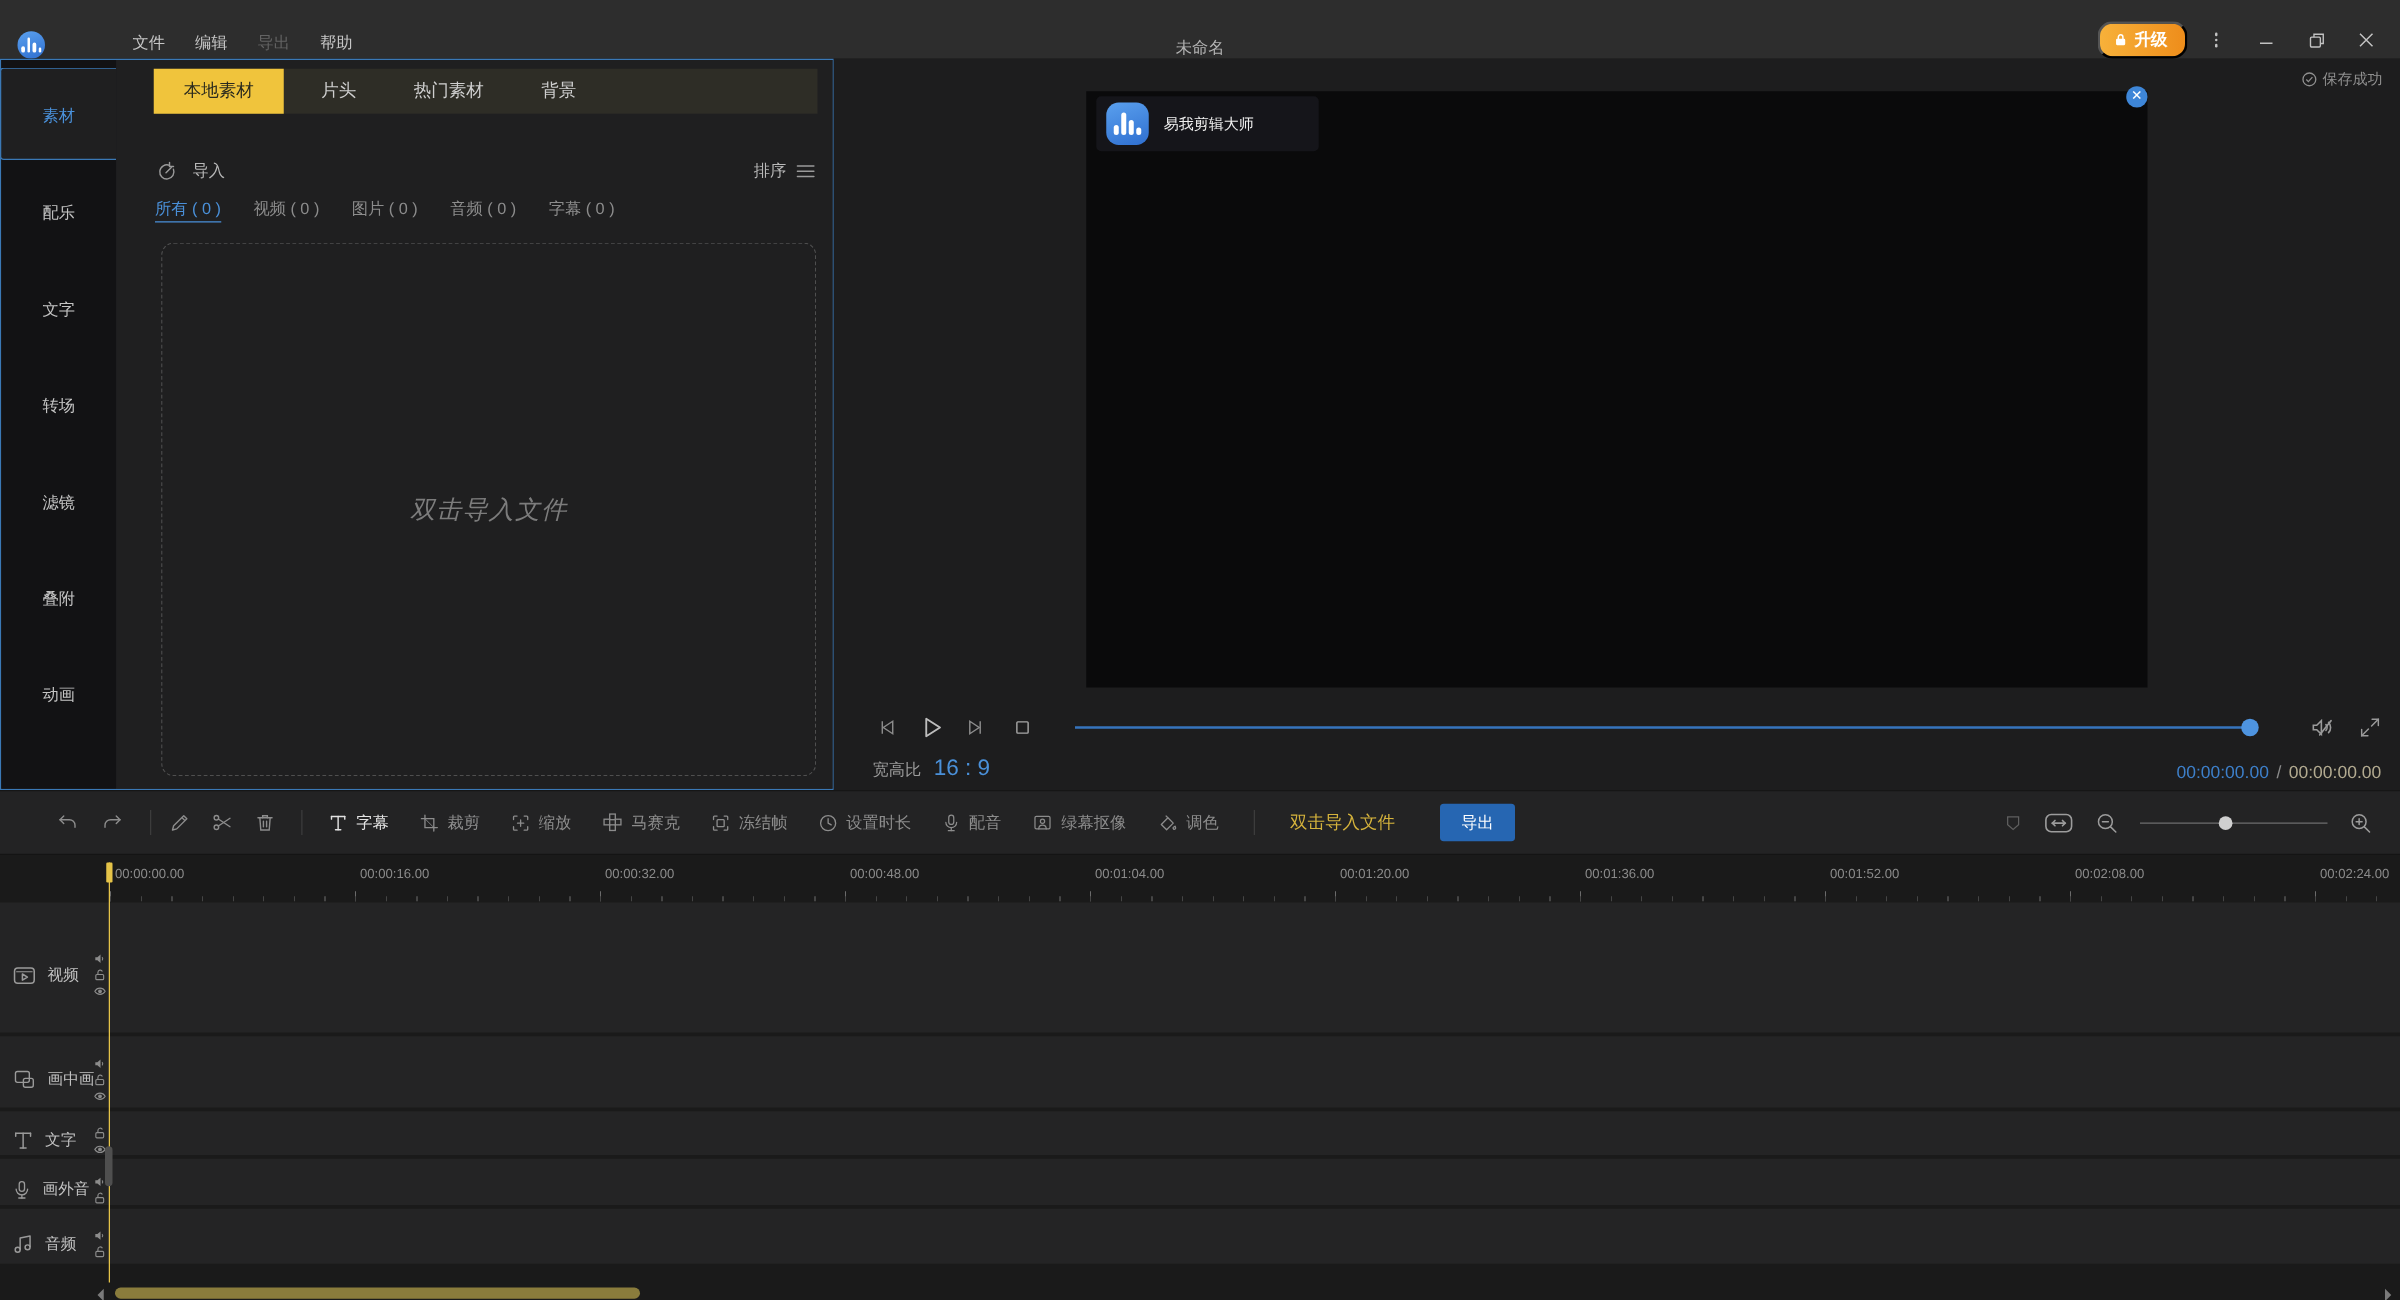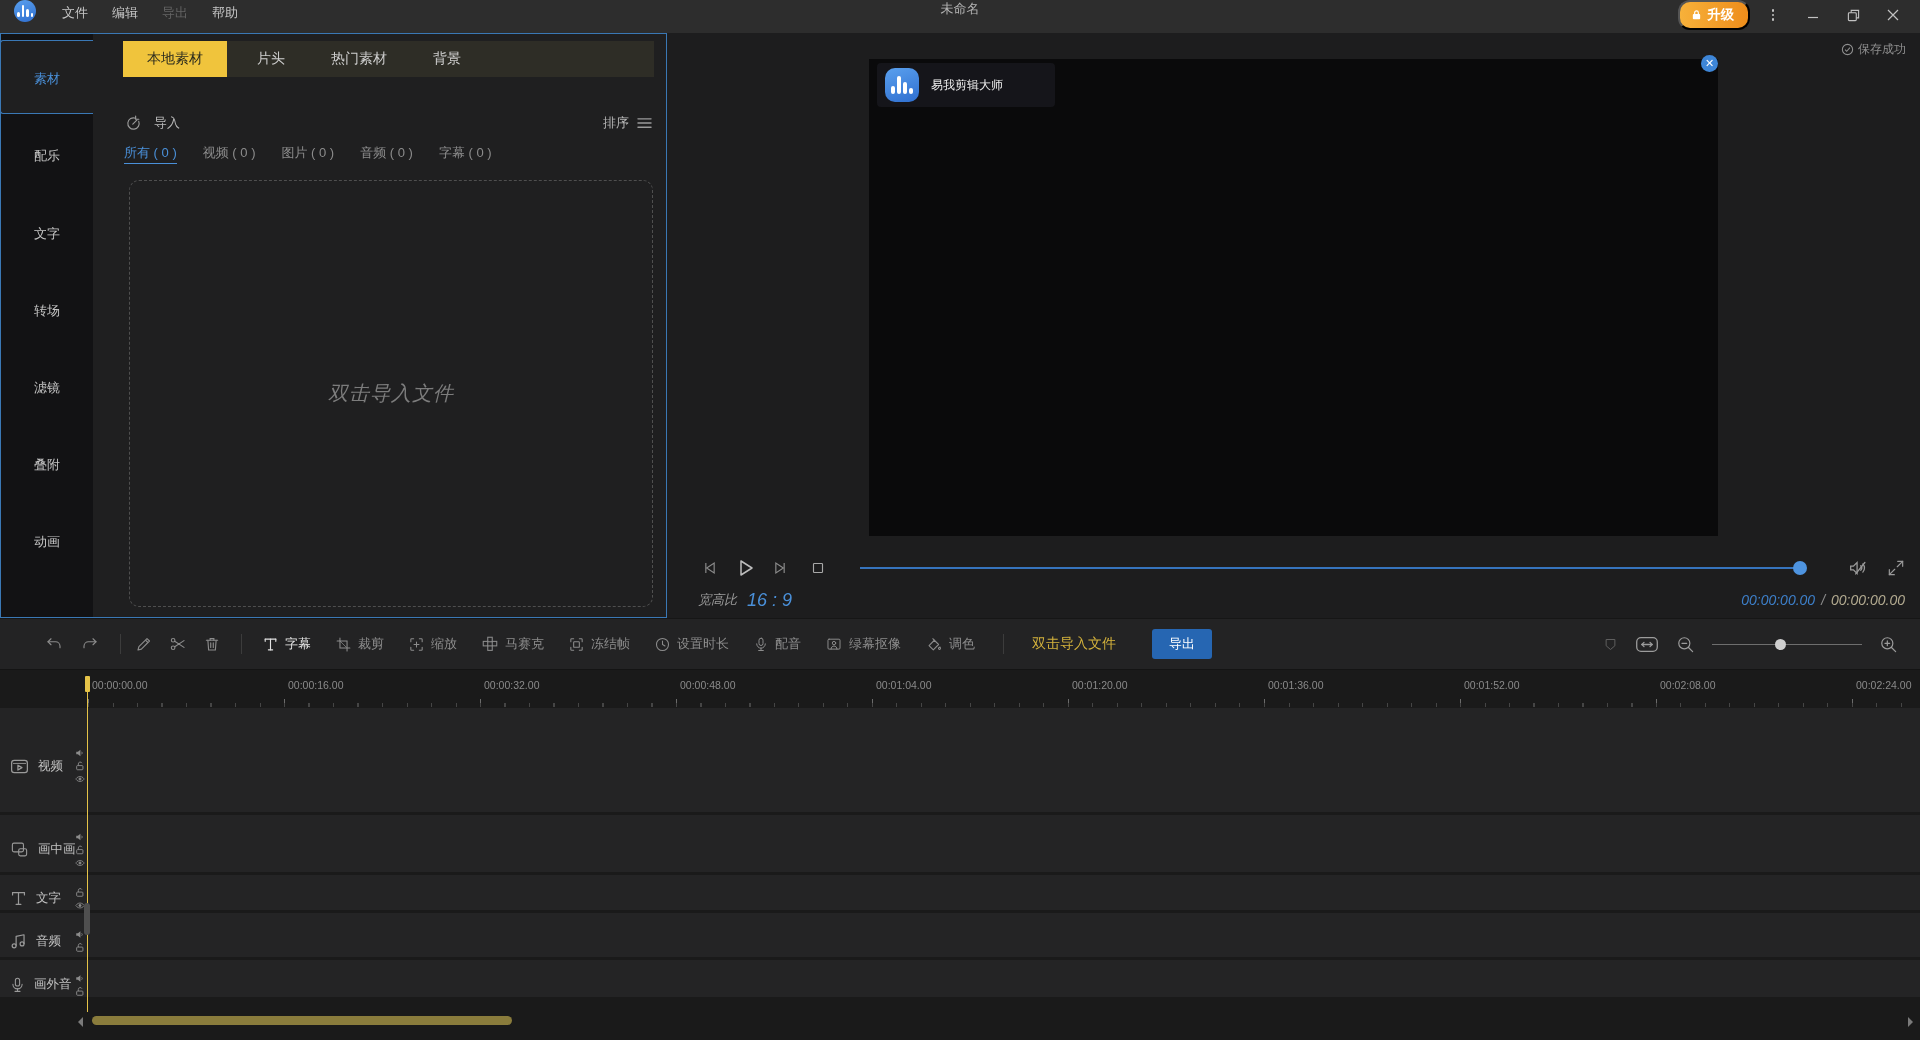--- a/index.html
+++ b/index.html
@@ -2,21 +2,21 @@
 <html><head>
 <meta charset="utf-8">
 <style>
   * { margin:0; padding:0; box-sizing:border-box; }
   html,body { width:1920px; height:1040px; background:#111; overflow:hidden; }
   body { font-family:"Liberation Sans","DejaVu Sans",sans-serif; color:#c8c8c8; font-size:13px; }
   svg { display:block; }
   .app { position:relative; width:1920px; height:1040px; background:#1a1a1a; }
 
   
-  .titlebar { position:relative; height:33px; background:#2d2d2d; display:flex; align-items:flex-start; padding:0 10px 0 14px; }
+  .titlebar { position:relative; height:47px; background:#2d2d2d; display:flex; align-items:flex-end; padding:0 10px 0 14px;gap:44px; }
   .applogo { border-radius:50%; background:linear-gradient(160deg,#5aa0ee,#2f6fd0); display:flex; align-items:flex-end; justify-content:center; gap:2px; }
   .logo-sm { width:22px; height:22px; padding-bottom:5px; }
   .logo-sm i { display:block; width:2.5px; background:#fff; border-radius:2px; }
   .logo-sm i:nth-child(1){height:5px} .logo-sm i:nth-child(2){height:12px} .logo-sm i:nth-child(3){height:8px} .logo-sm i:nth-child(4){height:4px}
   .menus { display:flex; margin-left:16px; gap:4px; }
   .menu-item { padding:4px 10px; color:#c6c6c6; cursor:default; }
   .menu-item.disabled { color:#636363; }
   .win-title { position:absolute; left:0; right:0; text-align:center; color:#b3b3b3; pointer-events:none; }
   .tb-right { margin-left:auto; display:flex; align-items:center; gap:6px; z-index:2; }
   .upgrade-btn { display:flex; align-items:center; gap:5px; padding:4px 14px 4px 11px; border-radius:12px;
@@ -57,21 +57,21 @@
   .logo-lg i:nth-child(1){height:8px} .logo-lg i:nth-child(2){height:18px} .logo-lg i:nth-child(3){height:12px} .logo-lg i:nth-child(4){height:6px}
   .wm-text { color:#efefef; font-size:12px; }
   .pv-close { position:absolute; right:0; top:-4px; width:17px; height:17px; border-radius:50%; background:#3e86d8; color:#fff;
     display:flex; align-items:center; justify-content:center; font-size:11px; line-height:1; }
   .pv-controls { position:absolute; left:0; right:0; top:520px; height:30px; display:flex; align-items:center; padding:0 14px 0 33px; }
   .tr-btn { color:#8b8b8b; margin-right:13px; }
   .tr-btn.play { color:#bdbdbd; }
   .seek { position:relative; flex:1; height:2px; background:#3674bd; margin:0 30px 0 20px; }
   .seek-handle { position:absolute; right:-7px; top:-6px; width:14px; height:14px; border-radius:50%; background:#4e94e0; }
   .pv-ic { color:#9a9a9a; margin-left:16px; }
-  .pv-info { position:absolute; left:0; right:0; top:556px; height:22px; display:flex; align-items:center; padding:0 15px 0 31px;font-style:italic; }
+  .pv-info { position:absolute; left:0; right:0; top:556px; height:22px; display:flex; align-items:flex-end; padding:0 15px 0 31px; }
   .aspect-label { color:#9c9c9c; font-size:13px; }
   .aspect-value { color:#4a90d9; font-size:18px; margin-left:10px; }
   .timecodes { margin-left:auto; font-size:14px; }
   .tc-cur { color:#3d7fc9; } .tc-sep { color:#8c8c8c; padding:0 6px; } .tc-total { color:#b2aa90; }
 
   
   .toolbar { height:52px; background:#232324; border-top:1px solid #161616; border-bottom:1px solid #141414;
     display:flex; align-items:center; padding:0 22px 0 44px; }
   .tb-ico { color:#8c8c8c; margin-right:16px; }
   .tb-div { width:1px; height:20px; background:#3c3c3c; margin:0 14px 0 4px; }
@@ -569,47 +569,20 @@
             <span>
                 <svg width="10" height="10" viewBox="0 0 24 24" fill="none" stroke="currentColor" stroke-width="2">
                   <path d="M2 12s3.5-6 10-6 10 6 10 6-3.5 6-10 6-10-6-10-6z"></path>
                   <circle cx="12" cy="12" r="2.6" fill="currentColor"></circle>
                 </svg>
               </span>
           </span>
         </div>
       </div>
 
-      <div class="track-row r-audio">
-        <div class="track-head">
-          <span class="ticon">
-            <svg width="19" height="19" viewBox="0 0 24 24" fill="none" stroke="currentColor" stroke-width="1.5" stroke-linejoin="round">
-                <path d="M9 17.5V5.5l10-2v11.5"></path>
-                <circle cx="6.5" cy="17.5" r="2.5"></circle>
-                <circle cx="16.5" cy="15" r="2.5"></circle>
-              </svg>
-          </span>
-          <span class="tlabel">音频</span>
-          <span class="minis">
-            <span>
-                <svg width="10" height="10" viewBox="0 0 24 24" fill="currentColor">
-                  <path d="M3 9v6h4l6 5V4L7 9H3z"></path>
-                  <path d="M16 9a4.5 4.5 0 0 1 0 6" fill="none" stroke="currentColor" stroke-width="2"></path>
-                </svg>
-              </span>
-            <span>
-                <svg width="10" height="10" viewBox="0 0 24 24" fill="none" stroke="currentColor" stroke-width="2.2">
-                  <rect x="4" y="11" width="15" height="10" rx="2"></rect>
-                  <path d="M8 11V7a4.5 4.5 0 0 1 8.6-1.8"></path>
-                </svg>
-              </span>
-          </span>
-        </div>
-      </div>
-
       <div class="track-row r-voice">
         <div class="track-head">
           <span class="ticon">
             <svg width="17" height="18" viewBox="0 0 24 24" fill="none" stroke="currentColor" stroke-width="1.5" stroke-linecap="round">
                 <rect x="9" y="2.5" width="6" height="11" rx="3"></rect>
                 <path d="M5.5 11a6.5 6.5 0 0 0 13 0"></path>
                 <path d="M12 17.5v3.5"></path>
                 <path d="M8.5 21h7"></path>
               </svg>
           </span>
@@ -623,20 +596,47 @@
               </span>
             <span>
                 <svg width="10" height="10" viewBox="0 0 24 24" fill="none" stroke="currentColor" stroke-width="2.2">
                   <rect x="4" y="11" width="15" height="10" rx="2"></rect>
                   <path d="M8 11V7a4.5 4.5 0 0 1 8.6-1.8"></path>
                 </svg>
               </span>
           </span>
         </div>
       </div>
+
+      <div class="track-row r-audio">
+        <div class="track-head">
+          <span class="ticon">
+            <svg width="19" height="19" viewBox="0 0 24 24" fill="none" stroke="currentColor" stroke-width="1.5" stroke-linejoin="round">
+                <path d="M9 17.5V5.5l10-2v11.5"></path>
+                <circle cx="6.5" cy="17.5" r="2.5"></circle>
+                <circle cx="16.5" cy="15" r="2.5"></circle>
+              </svg>
+          </span>
+          <span class="tlabel">音频</span>
+          <span class="minis">
+            <span>
+                <svg width="10" height="10" viewBox="0 0 24 24" fill="currentColor">
+                  <path d="M3 9v6h4l6 5V4L7 9H3z"></path>
+                  <path d="M16 9a4.5 4.5 0 0 1 0 6" fill="none" stroke="currentColor" stroke-width="2"></path>
+                </svg>
+              </span>
+            <span>
+                <svg width="10" height="10" viewBox="0 0 24 24" fill="none" stroke="currentColor" stroke-width="2.2">
+                  <rect x="4" y="11" width="15" height="10" rx="2"></rect>
+                  <path d="M8 11V7a4.5 4.5 0 0 1 8.6-1.8"></path>
+                </svg>
+              </span>
+          </span>
+        </div>
+      </div>
     </div>
 
     <div class="playhead"></div>
     <div class="vgrip"></div>
 
     <div class="hscroll">
       <span class="hs-left"></span>
       <span class="hs-thumb"></span>
       <span class="hs-right"></span>
     </div>

